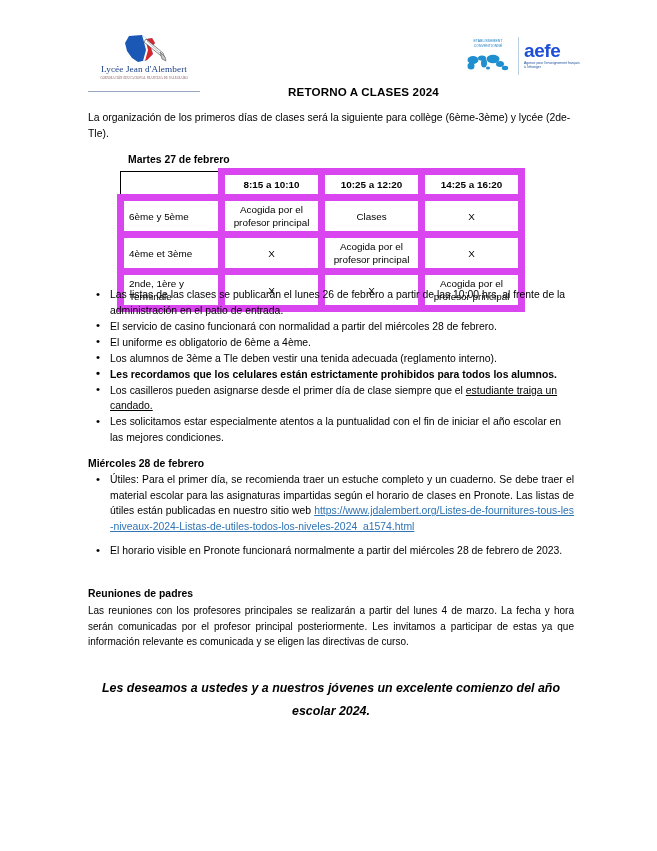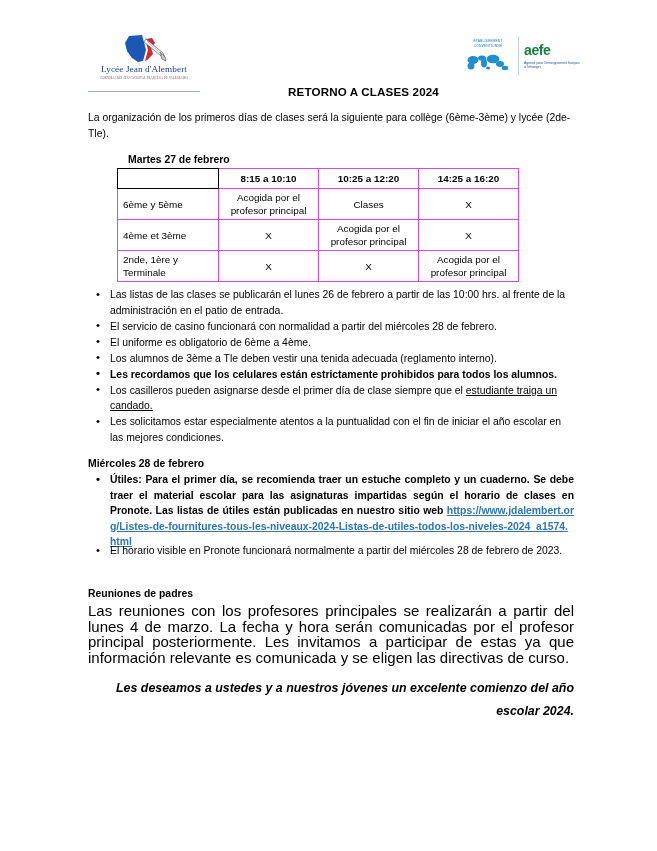--- a/index.html
+++ b/index.html
@@ -102,23 +102,23 @@
   .logo-aefe .divider {
     position: absolute;
     left: 56px; top: 1px;
     width: 1px; height: 38px;
     background: #b9cfe2;
   }
   .logo-aefe .aefe-word {
     position: absolute;
     left: 62px; top: 5px;
     font-family: "Liberation Sans", sans-serif;
-    font-size: 14px;
-    font-weight: bold;
-    color: #15803d;
+    font-size: 19px;
+    font-weight: bold;
+    color: #1d4ed8;
     letter-spacing: -0.4px;
     line-height: 19px;
   }
   .logo-aefe .aefe-sub {
     position: absolute;
     left: 62px; top: 25px;
     width: 56px;
     font-size: 3.4px;
     line-height: 4.4px;
     color: #1b4e9b;
@@ -163,21 +163,21 @@
   table.schedule {
     position: absolute;
     left: 117px;
     top: 168px;
     width: 401px;
     border-collapse: collapse;
     font-size: 9.9px;
     table-layout: fixed;
   }
   table.schedule td, table.schedule th {
-    border: 1px solid #d946ef;
+    border: 7px solid #d946ef;
     padding: 2px 5px;
     vertical-align: middle;
     font-weight: normal;
   }
   table.schedule thead th {
     font-weight: bold;
     text-align: center;
     height: 15px;
     line-height: 13px;
   }
@@ -219,21 +219,21 @@
     left: 8px;
     top: -0.5px;
     font-size: 11.5px;
   }
   ul.bullets > li.bold { font-weight: bold; }
 
   #bullets-1 { top: 287px; }
   #bullets-2 { top: 472px; }
   #bullets-3 { top: 543px; }
 
-  #bullets-2 > li { text-align: justify; font-weight: bold; }
+  #bullets-2 > li { text-align: justify; }
 
   .u { text-decoration: underline; }
   a.link, .link {
     color: #2f74b5;
     text-decoration: underline;
     word-break: break-all;
   }
 
   #day-heading-miercoles {
     left: 88px;
@@ -247,32 +247,32 @@
     font-size: 10.4px;
     font-weight: bold;
   }
   #reuniones-heading { top: 588px; }
 
   .reuniones-body {
     position: absolute;
     left: 88px;
     top: 603px;
     width: 486px;
-    font-size: 15px;
+    font-size: 10px;
     line-height: 15.6px;
     text-align: justify;
   }
 
   
   .closing {
     position: absolute;
     left: 88px;
     top: 677px;
     width: 486px;
-    text-align: right;
+    text-align: center;
     font-size: 12.4px;
     font-weight: bold;
     font-style: italic;
     line-height: 23px;
   }
 </style>
 </head>
 <body>
 
 <div class="page">

